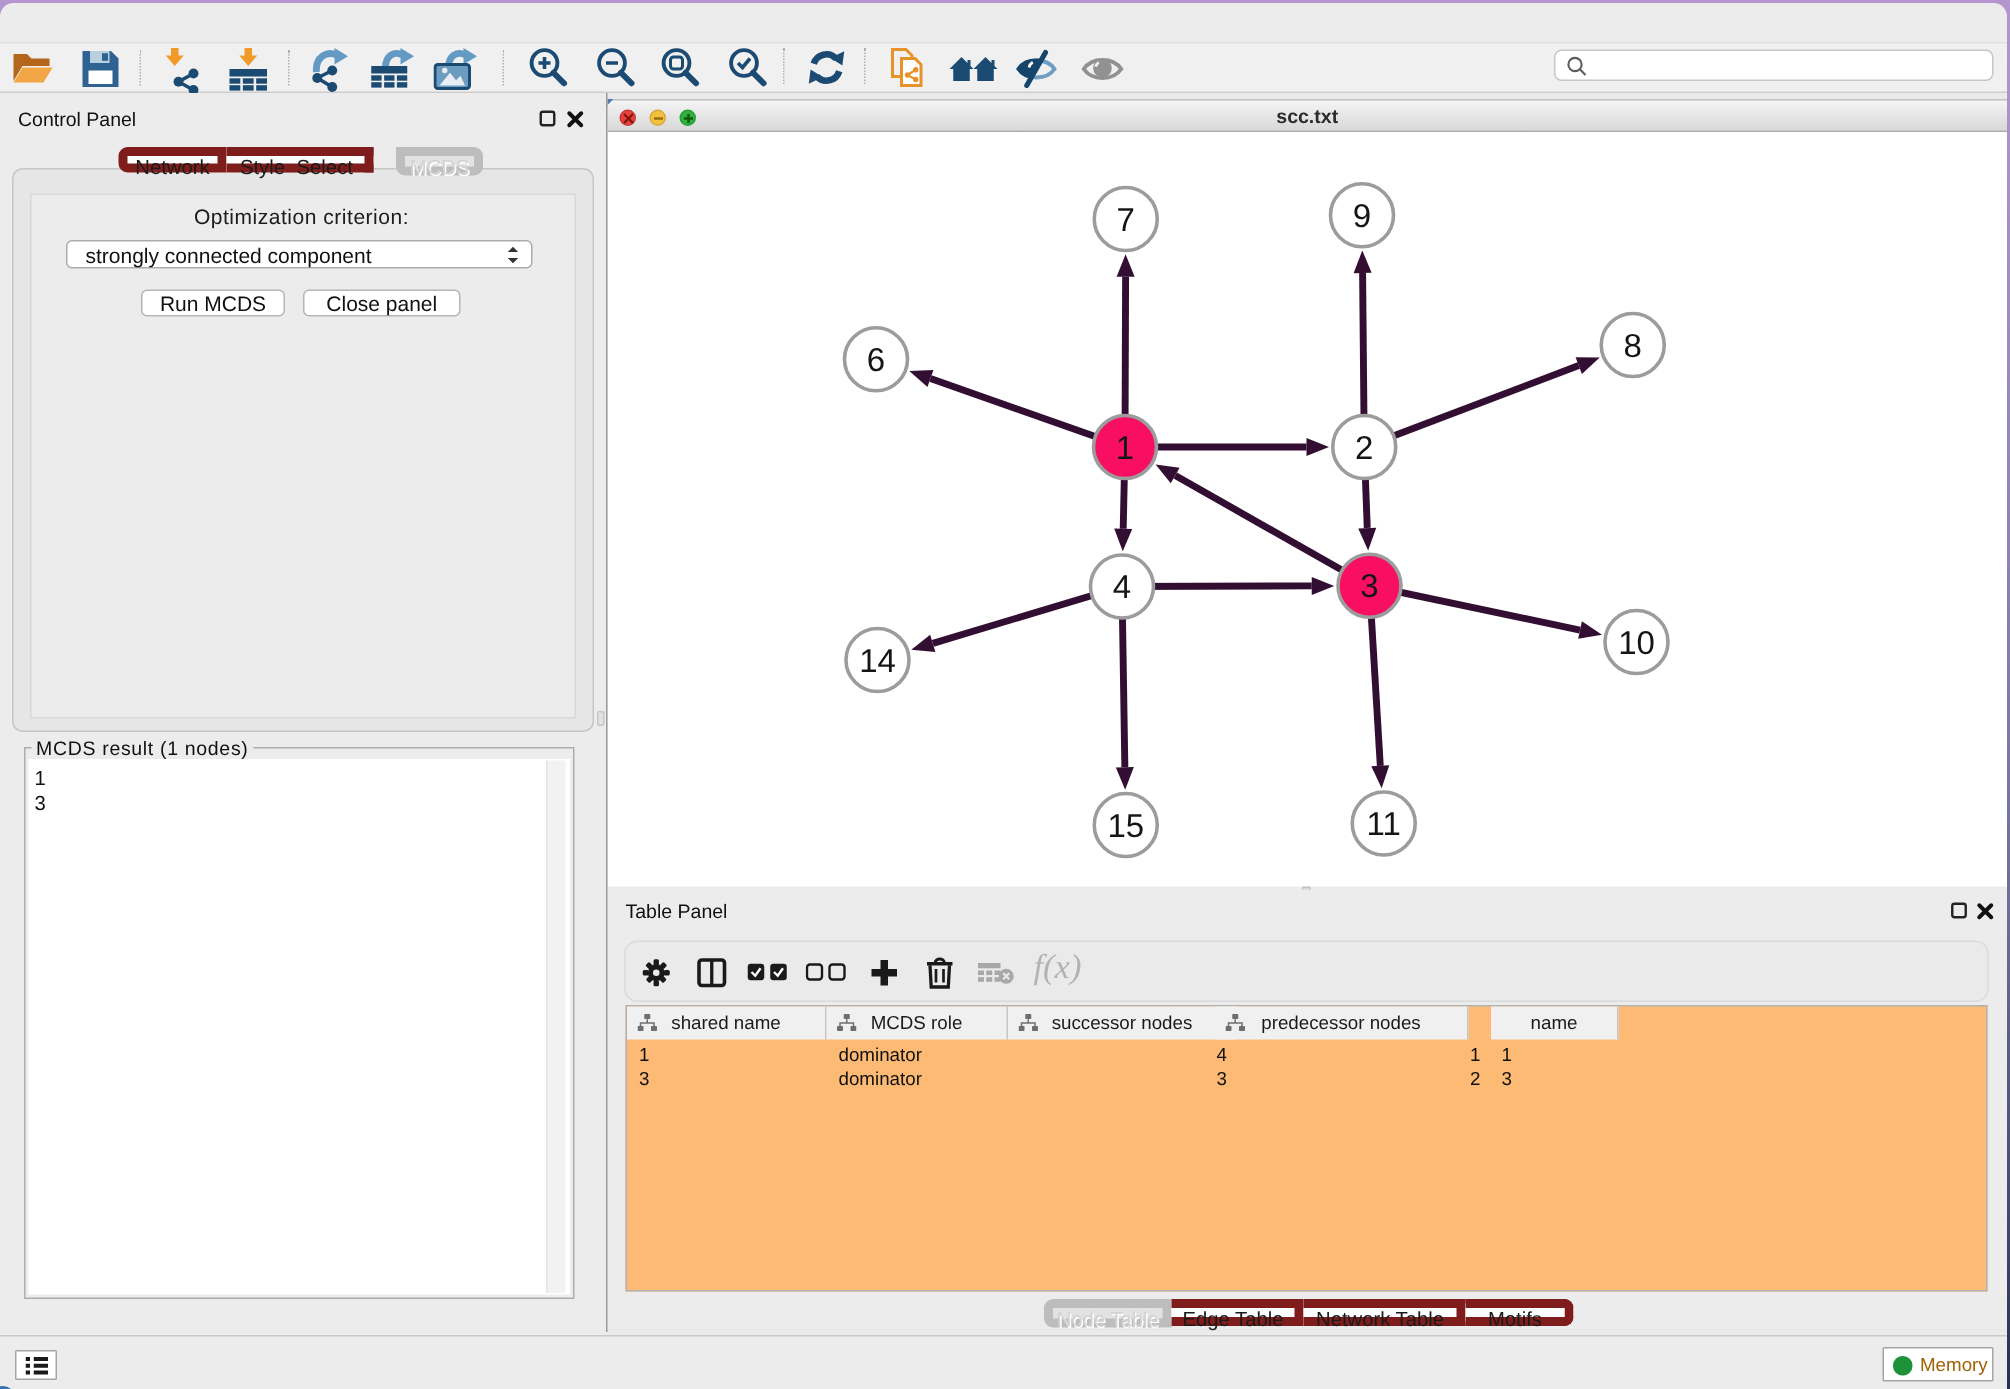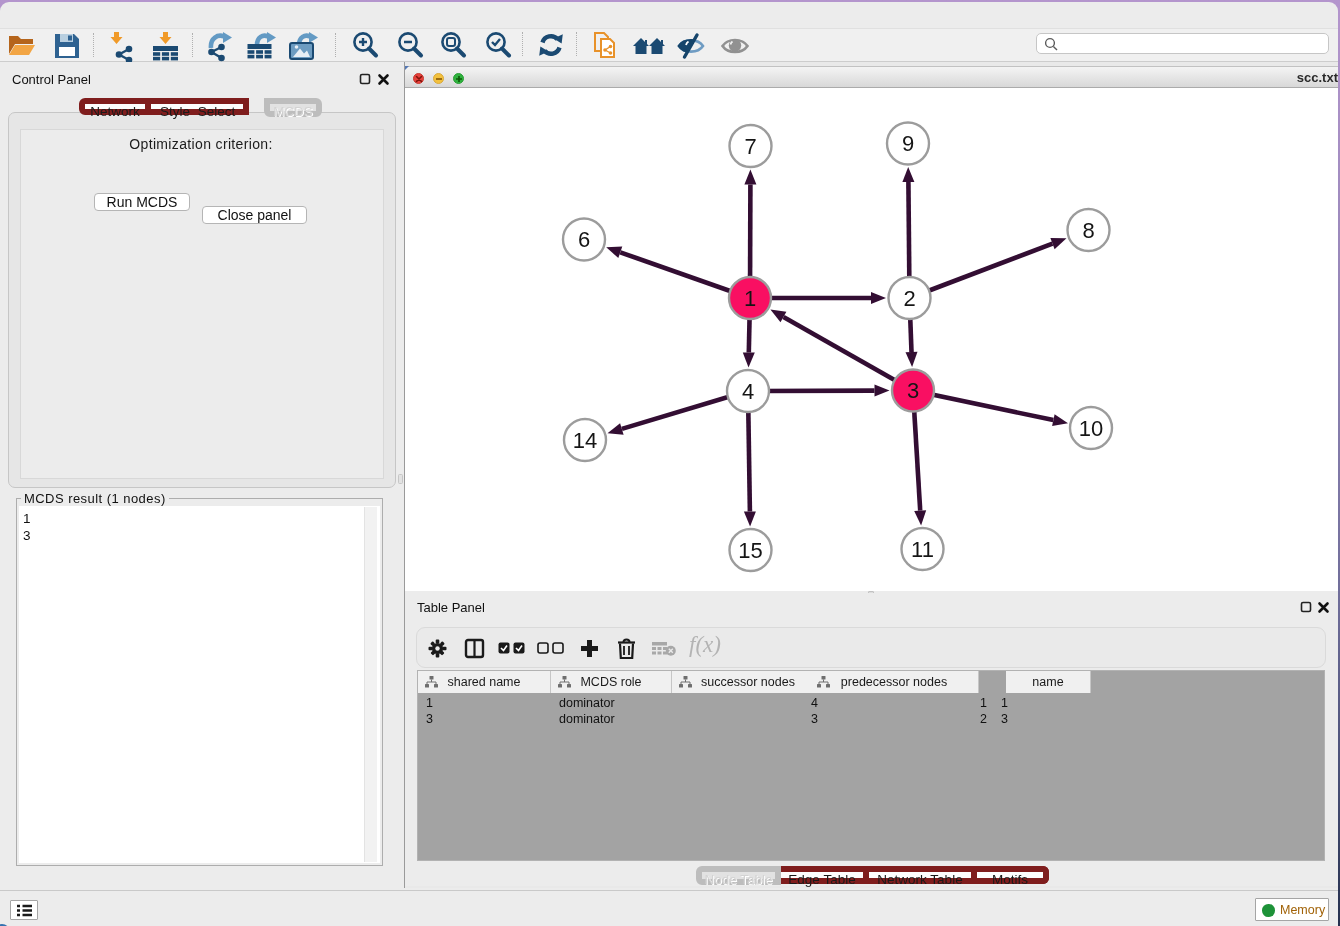--- a/index.html
+++ b/index.html
@@ -34,21 +34,21 @@
   #frhdr { position:absolute; left:0; top:0; width:100%; height:22px;
            background:linear-gradient(#f4f4f4,#d8d8d8); border-top:1px solid #c2c2c2;
            border-bottom:1px solid #ababab; }
   .fl { position:absolute; top:6px; width:11px; height:11px; border-radius:50%; }
   #canvas { position:absolute; left:0; top:22px; width:934px; height:505px; background:#fff; }
   
   #tpanel { position:absolute; left:404px; top:591px; width:934px; height:293px; background:#ececec; }
   #hdivider { position:absolute; left:404px; top:589px; width:934px; height:2px; background:#ececec; }
   #ttoolbar { position:absolute; left:12px; top:34px; width:910px; height:41px; background:#eaeaea;
               border:1px solid #dadada; border-radius:9px; }
-  #ttable { position:absolute; left:13px; top:77px; width:908px; height:191px; background:#a3a3a3;
+  #ttable { position:absolute; left:13px; top:77px; width:908px; height:191px; background:#fdba74;
             border:1px solid #b2b2b2; }
   .th { position:absolute; top:0; height:22px; background:#f0f0f0; border-right:1px solid #c6c6c6;
         font-size:12.5px; color:#1a1a1a; text-align:center; line-height:22px; }
   .td { position:absolute; font-size:12.5px; color:#111; height:16px; line-height:16px; }
   
   #statusbar { position:absolute; left:0; top:888px; width:1338px; height:36px;
                background:#ececec; border-top:1px solid #c9c9c9; }
 </style>
 </head>
 <body>
@@ -210,23 +210,29 @@
     <div class="tab" style="left:79px;top:36px;width:72px;border-radius:6px 0 0 6px;">Network</div>
     <div class="tab" style="left:151px;top:36px;width:54px;border-left:none;">Style</div>
     <div class="tab" style="left:190px;top:36px;width:59px;border-left:none;">Select</div>
     <div class="tab" style="left:264px;top:36px;width:58px;height:19px;border-radius:0 6px 6px 6px;background:#e2e2e2;border-color:#bdbdbd;color:#d3d3d3;text-shadow:1px 1px 0 #ffffff;">MCDS</div>
 
     <div style="position:absolute;left:8px;top:50px;width:388px;height:376px;background:#e6e6e6;border:1px solid #c6c6c6;border-radius:7px;"></div>
     <div style="position:absolute;left:20px;top:67px;width:364px;height:350px;background:#ececec;border:1px solid #d8d8d8;"></div>
 
     <div style="position:absolute;left:0px;top:74px;width:402px;text-align:center;font-size:14px;letter-spacing:0.35px;color:#1c1c1c;">Optimization criterion:</div>
 
+    <div style="position:absolute;left:44px;top:98px;width:311px;height:19px;background:#fff;border:1px solid #ababab;border-radius:4px;">
+      <div style="position:absolute;left:12px;top:1px;font-size:14px;color:#111;">strongly connected component</div>
+      <svg style="position:absolute;right:6px;top:2px" width="12" height="14" viewBox="0 0 12 14">
+        <path d="M2.5 5 L6 1.5 L9.5 5 Z M2.5 9 L6 12.5 L9.5 9 Z" fill="#333"></path>
+        </svg>
+    </div>
 
     <div class="wbtn" style="left:94px;top:131px;width:96px;height:18px;font-size:14px;color:#111;text-align:center;line-height:17px;">Run MCDS</div>
-    <div class="wbtn" style="left:202px;top:144px;width:105px;height:18px;font-size:14px;color:#111;text-align:center;line-height:17px;">Close panel</div>
+    <div class="wbtn" style="left:202px;top:131px;width:105px;height:18px;font-size:14px;color:#111;text-align:center;line-height:17px;">Close panel</div>
 
     <div style="position:absolute;left:16px;top:436px;width:367px;height:368px;border:1px solid #adadad;"></div>
     <div style="position:absolute;left:21px;top:429px;background:#ececec;padding:0 3px;font-size:13px;letter-spacing:0.45px;color:#111;">MCDS result (1 nodes)</div>
     <div style="position:absolute;left:19px;top:444px;width:361px;height:357px;background:#fff;"></div>
     <div style="position:absolute;left:364px;top:445px;width:13px;height:355px;background:#f2f2f2;border-left:1px solid #e3e3e3;"></div>
     <div style="position:absolute;left:23px;top:449px;font-size:13.5px;color:#111;line-height:16.5px;">1<br>3</div>
   </div>
   <div id="vdivider">
       <div style="position:absolute;left:-4px;top:412px;width:5px;height:10px;background:#e2e2e2;border:1px solid #c6c6c6;border-radius:1.5px;"></div>
     </div>
@@ -238,21 +244,21 @@
           <path d="M1.5 1.5 L6.5 6.5 M6.5 1.5 L1.5 6.5" stroke="#80150c" stroke-width="1.6" stroke-linecap="round"></path>
         </svg>
       <div class="fl" style="left:27.5px;background:#f3c13e;border:1px solid #d9a93a;"></div>
       <svg style="position:absolute;left:29.5px;top:8px" width="8" height="8" viewBox="0 0 8 8">
           <path d="M1 4 L7 4" stroke="#9a6c10" stroke-width="1.8"></path>
         </svg>
       <div class="fl" style="left:47.5px;background:#2fb23d;border:1px solid #2a9e36;"></div>
       <svg style="position:absolute;left:49.5px;top:8px" width="8" height="8" viewBox="0 0 8 8">
           <path d="M1 4 L7 4 M4 1 L4 7" stroke="#0f5a0a" stroke-width="1.7"></path>
         </svg>
-      <div style="position:absolute;left:0;top:3px;width:100%;text-align:right;font-size:13px;font-weight:bold;color:#2a2a2a;">scc.txt</div>
+      <div style="position:absolute;left:0;top:3px;width:100%;text-align:center;font-size:13px;font-weight:bold;color:#2a2a2a;">scc.txt</div>
     </div>
     <svg style="position:absolute;left:-1px;top:0px" width="5" height="5" viewBox="0 0 5 5">
         <path d="M0 0 L5 0 L0 5 Z" fill="#5578b4"></path>
       </svg>
     <div id="canvas">
       <svg width="931" height="503" viewBox="0 0 931 503" style="position:absolute;left:0px;top:0px">
 <g stroke="#330e33" stroke-width="4.6" fill="none">
 <line x1="345.0" y1="210.0" x2="345.4" y2="96.5"></line>
 <line x1="345.0" y1="210.0" x2="215.3" y2="164.3"></line>
 <line x1="345.0" y1="210.0" x2="466.0" y2="210.0"></line>
@@ -415,21 +421,21 @@
             <path d="M6.5 3.5 L6.5 6 M2 8 L2 6 L11 6 L11 8" stroke="#6e6e6e" stroke-width="1" fill="none"></path>
           </svg>successor nodes</div>
       <div class="th" style="left:392px;width:169px;"><svg style="position:absolute;left:7px;top:5px" width="13" height="12" viewBox="0 0 13 12">
             <g fill="#6e6e6e">
               <rect x="4.5" y="0" width="4" height="3.4" rx="0.5"></rect>
               <rect x="0" y="8" width="4" height="3.4" rx="0.5"></rect>
               <rect x="9" y="8" width="4" height="3.4" rx="0.5"></rect>
             </g>
             <path d="M6.5 3.5 L6.5 6 M2 8 L2 6 L11 6 L11 8" stroke="#6e6e6e" stroke-width="1" fill="none"></path>
           </svg>predecessor nodes</div>
-      <div class="th" style="left:588px;width:85px;">name</div>
+      <div class="th" style="left:576px;width:85px;">name</div>
       <div class="td" style="left:8px;top:24px;">1</div>
       <div class="td" style="left:141px;top:24px;">dominator</div>
       <div class="td" style="left:250px;top:24px;width:150px;text-align:right;">4</div>
       <div class="td" style="left:419px;top:24px;width:150px;text-align:right;">1</div>
       <div class="td" style="left:583px;top:24px;">1</div>
       <div class="td" style="left:8px;top:40px;">3</div>
       <div class="td" style="left:141px;top:40px;">dominator</div>
       <div class="td" style="left:250px;top:40px;width:150px;text-align:right;">3</div>
       <div class="td" style="left:419px;top:40px;width:150px;text-align:right;">2</div>
       <div class="td" style="left:583px;top:40px;">3</div>

